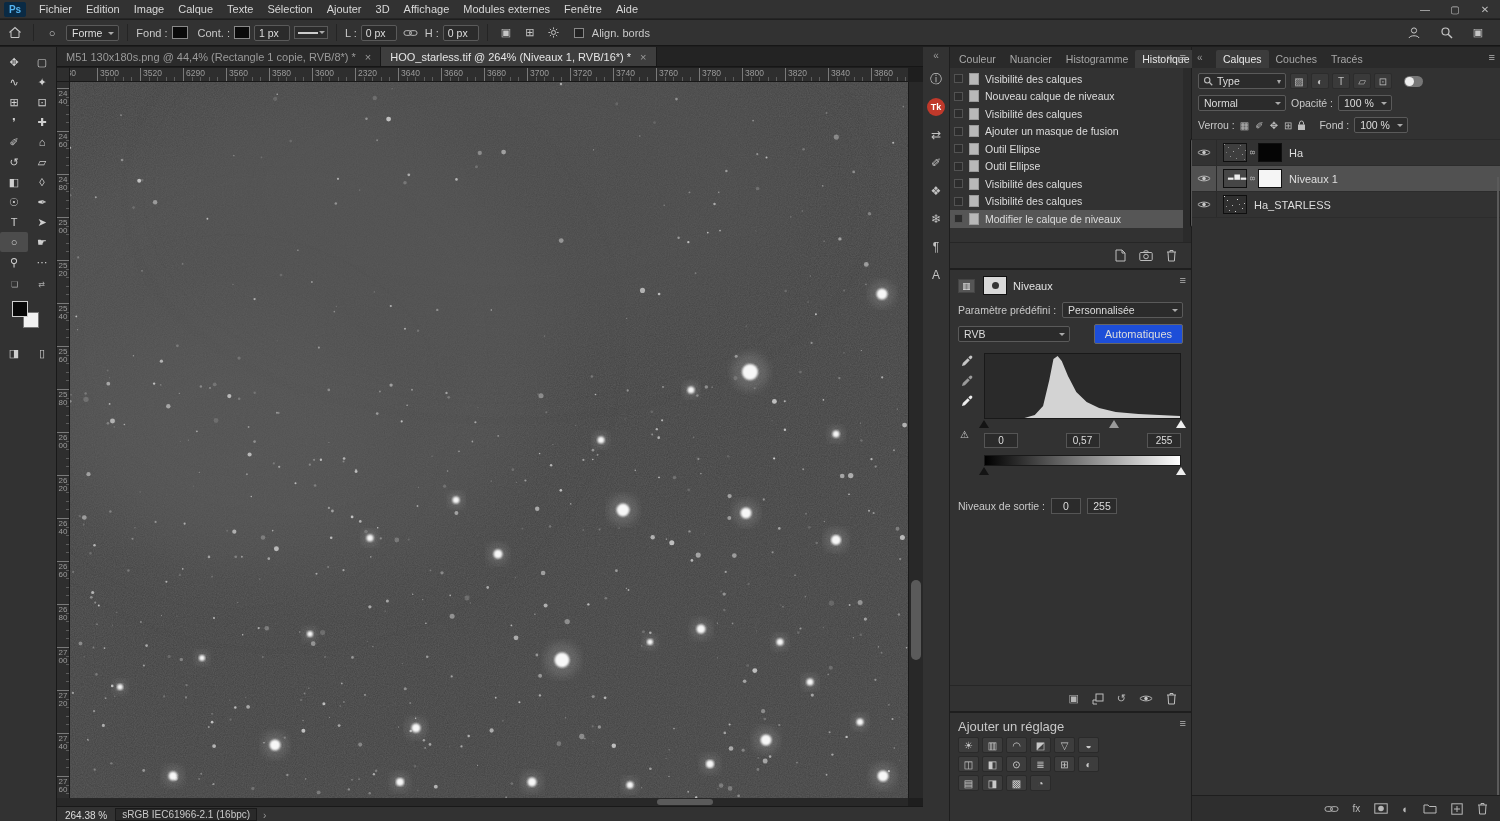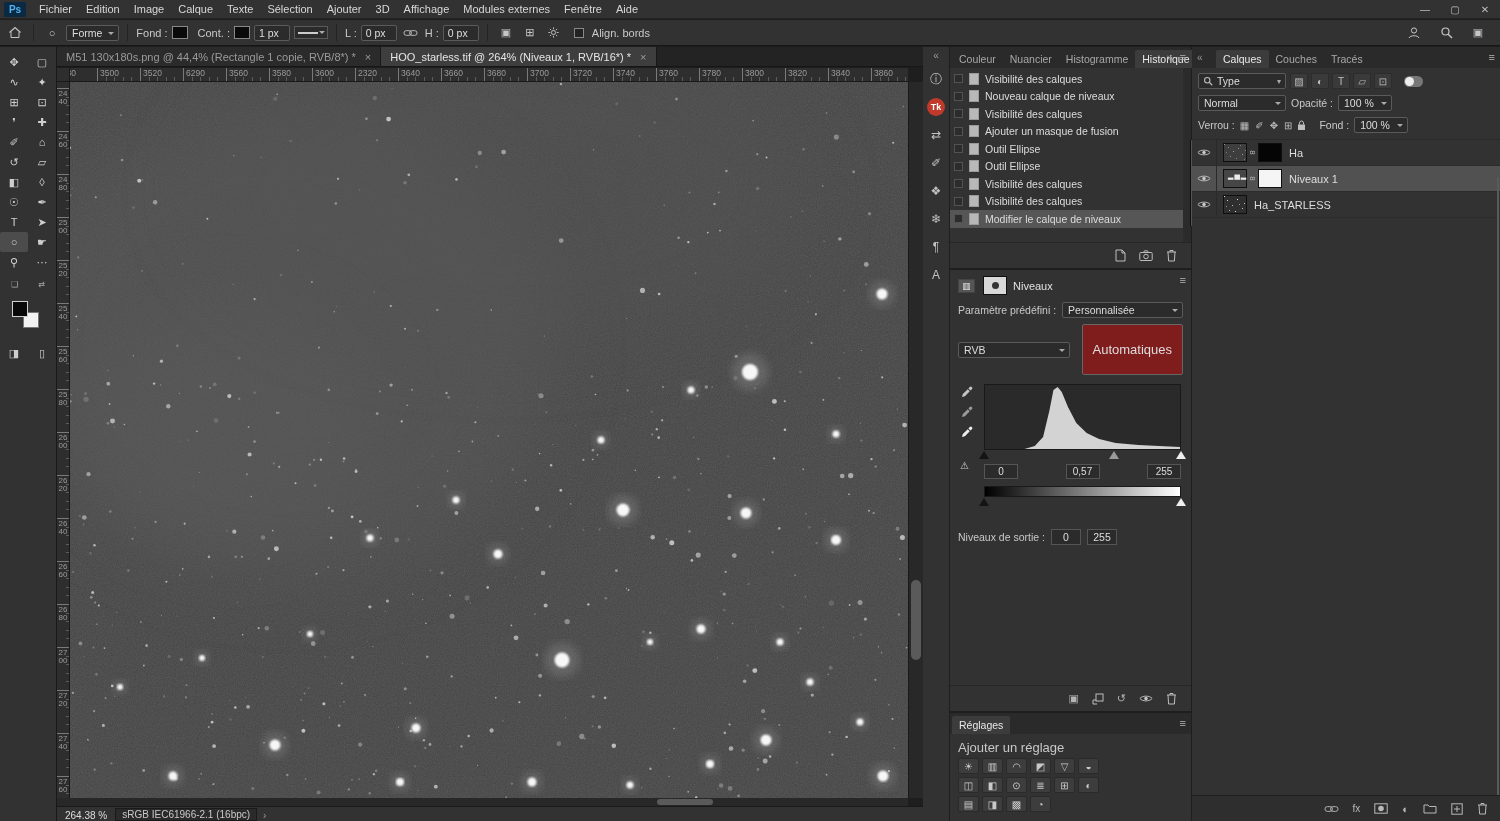--- a/index.html
+++ b/index.html
@@ -94,21 +94,21 @@
 .hist-scroll{position:absolute;right:0;top:21px;bottom:26px;width:8px;background:#2b2b2b}
 .hist-scroll .thumb{position:absolute;left:1px;right:1px;top:40%;height:52%;background:#555;border-radius:3px}
 .panel-footer{position:absolute;bottom:0;left:0;right:0;height:26px;border-top:1px solid #262626;display:flex;align-items:center;justify-content:flex-end;gap:13px;padding-right:14px;color:#b5b5b5}
 
 
 .prop-sub{display:flex;align-items:center;gap:6px;padding:6px 8px 4px;font-size:11px;color:#e0e0e0}
 .adj-badge{width:17px;height:14px;background:#555;display:flex;align-items:center;justify-content:center;font-size:9px;color:#eee;border:1px solid #444}
 .adj-badge.mask{background:#d8d8d8;position:relative}
 .adj-badge.mask::after{content:"";width:7px;height:7px;border-radius:50%;background:#333}
 .prop-row{display:flex;align-items:center;gap:6px;padding:3px 8px;font-size:10.5px;color:#c9c9c9}
-.btn{background:#7f1d1d;border:1px solid #666;border-radius:2px;padding:17px 10px;color:#ddd;font-size:13px;margin-left:auto}
+.btn{background:#1d4ed8;border:1px solid #666;border-radius:2px;padding:3px 10px;color:#ddd;font-size:11px;margin-left:auto}
 .levels-area{position:relative;margin:6px 8px 0;height:142px}
 .dropper{position:absolute;left:3px}
 .clip-warn{position:absolute;left:2px;top:76px;font-size:10px;color:#c5c5c5}
 .hist-box{position:absolute;left:26px;right:2px;top:0;height:66px;background:#2a2a2a;border:1px solid #191919}
 .in-sliders{position:absolute;left:26px;right:2px;top:66px;height:11px}
 .tri{position:absolute;top:1px;width:0;height:0;border-left:5px solid transparent;border-right:5px solid transparent;border-bottom:8px solid #000;transform:translateX(-50%)}
 .tri.t-black{left:0;border-bottom-color:#141414}
 .tri.t-gray{left:66%;border-bottom-color:#9a9a9a}
 .tri.t-white{left:100%;border-bottom-color:#efefef}
 .in-values{position:absolute;left:26px;right:2px;top:80px;display:flex;justify-content:space-between;font-size:10px}
@@ -1204,23 +1204,20 @@
           </span>
         <span>
             <svg width="11" height="13" viewBox="0 0 11 13">
               <path d="M1 3h9M4 3V1.5h3V3M2 3l.6 9h5.8L9 3" fill="none" stroke="#bdbdbd"></path>
             </svg>
           </span>
       </div>
     </div>
 
     <div class="panel" id="adj-panel">
-      <div class="panel-tabsbar">
-        <span class="ptab active">Réglages</span>
-      </div>
       <div class="bar-right">
           <span>≡</span>
         </div>
       <div class="adj-add">Ajouter un réglage</div>
       <div class="adj-grid">
 
       <span class="adj-icon">☀</span>
           <span class="adj-icon">▥</span>
           <span class="adj-icon">◠</span>
           <span class="adj-icon">◩</span>

